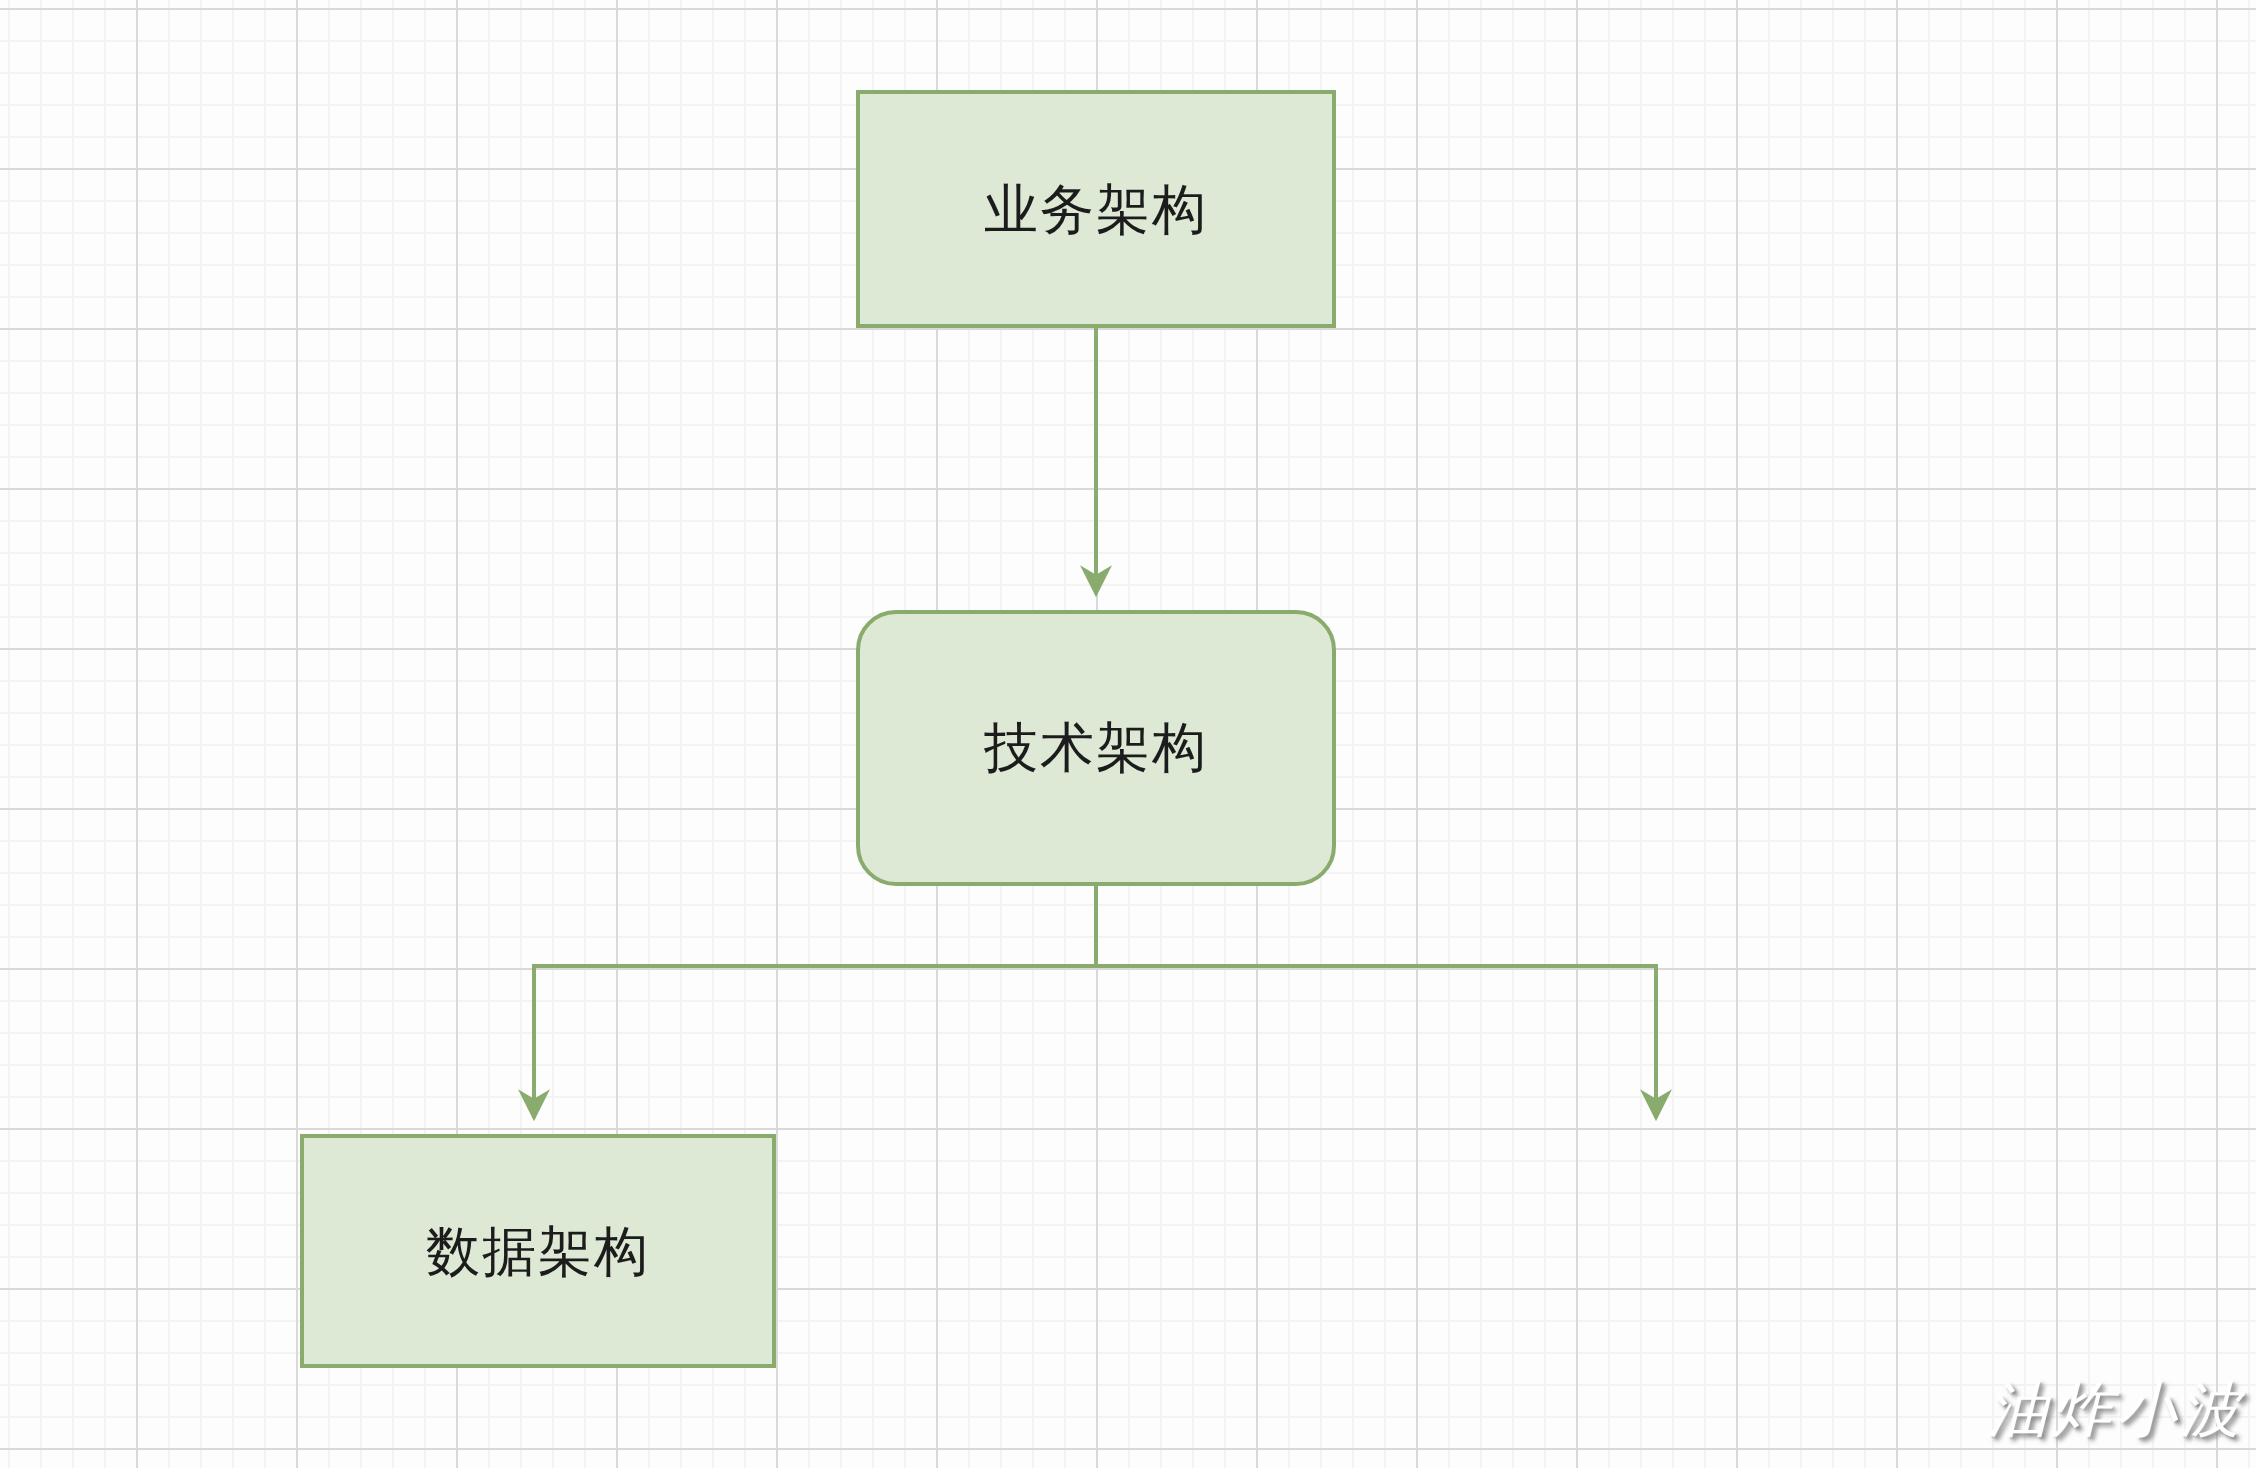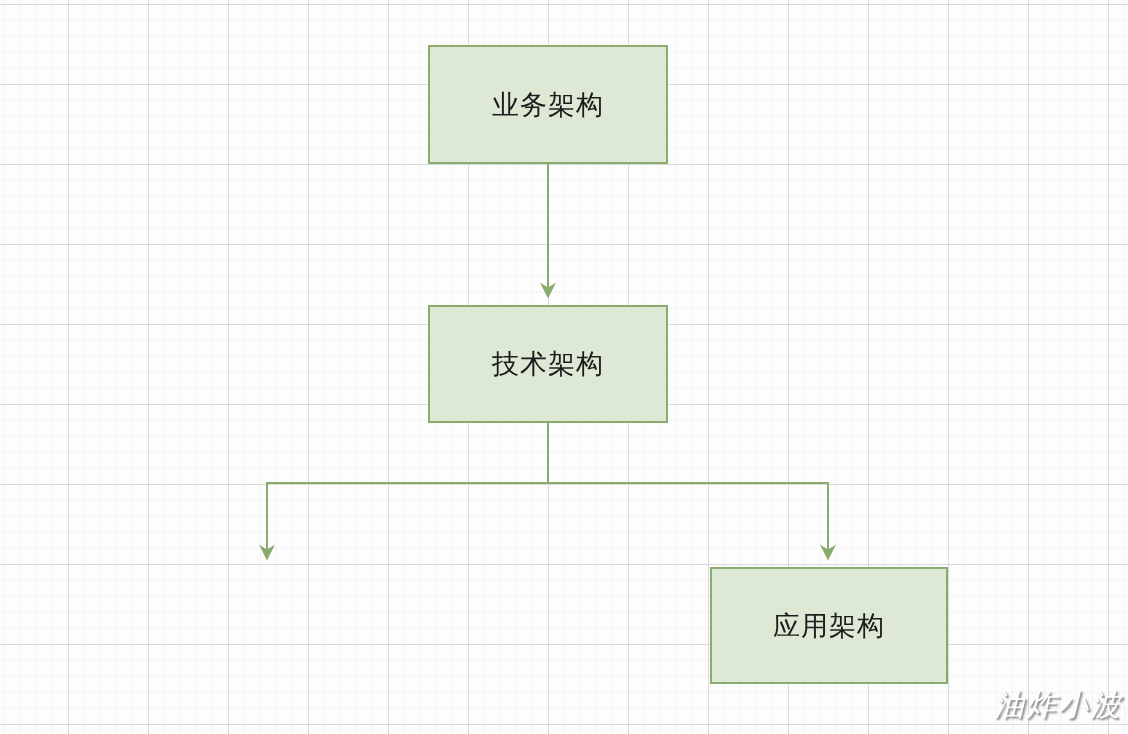--- a/index.html
+++ b/index.html
@@ -50,21 +50,21 @@
     justify-content: center;
     background: #dde9d4;
     border: 2px solid #8aab6e;
     color: #1c1c1c;
     font-size: 27px;
     letter-spacing: 1px;
     text-align: center;
   }
 
   .node-business    { left: 428px; top:  45px; width: 240px; height: 119px; }
-  .node-technical   { left: 428px; top: 305px; width: 240px; height: 118px; }
+  .node-technical   { left: 428px; top: 305px; width: 240px; height: 138px; border-radius: 20px; }
   .node-data        { left: 150px; top: 567px; width: 238px; height: 117px; }
   .node-application { left: 710px; top: 567px; width: 238px; height: 117px; }
 
   .watermark {
     position: absolute;
     right: 6px;
     bottom: 8px;
     font-size: 30px;
     letter-spacing: 2px;
     color: #ffffff;
@@ -97,20 +97,20 @@
   </svg>
 
   <div class="node node-business">
     <span>业务架构</span>
   </div>
 
   <div class="node node-technical">
     <span>技术架构</span>
   </div>
 
+  <div class="node node-data">
+    <span>数据架构</span>
+  </div>
 
-  <div class="node node-application">
-    <span>应用架构</span>
-  </div>
 
   <div class="watermark">油炸小波</div>
 
 </div>
 
 </body></html>

